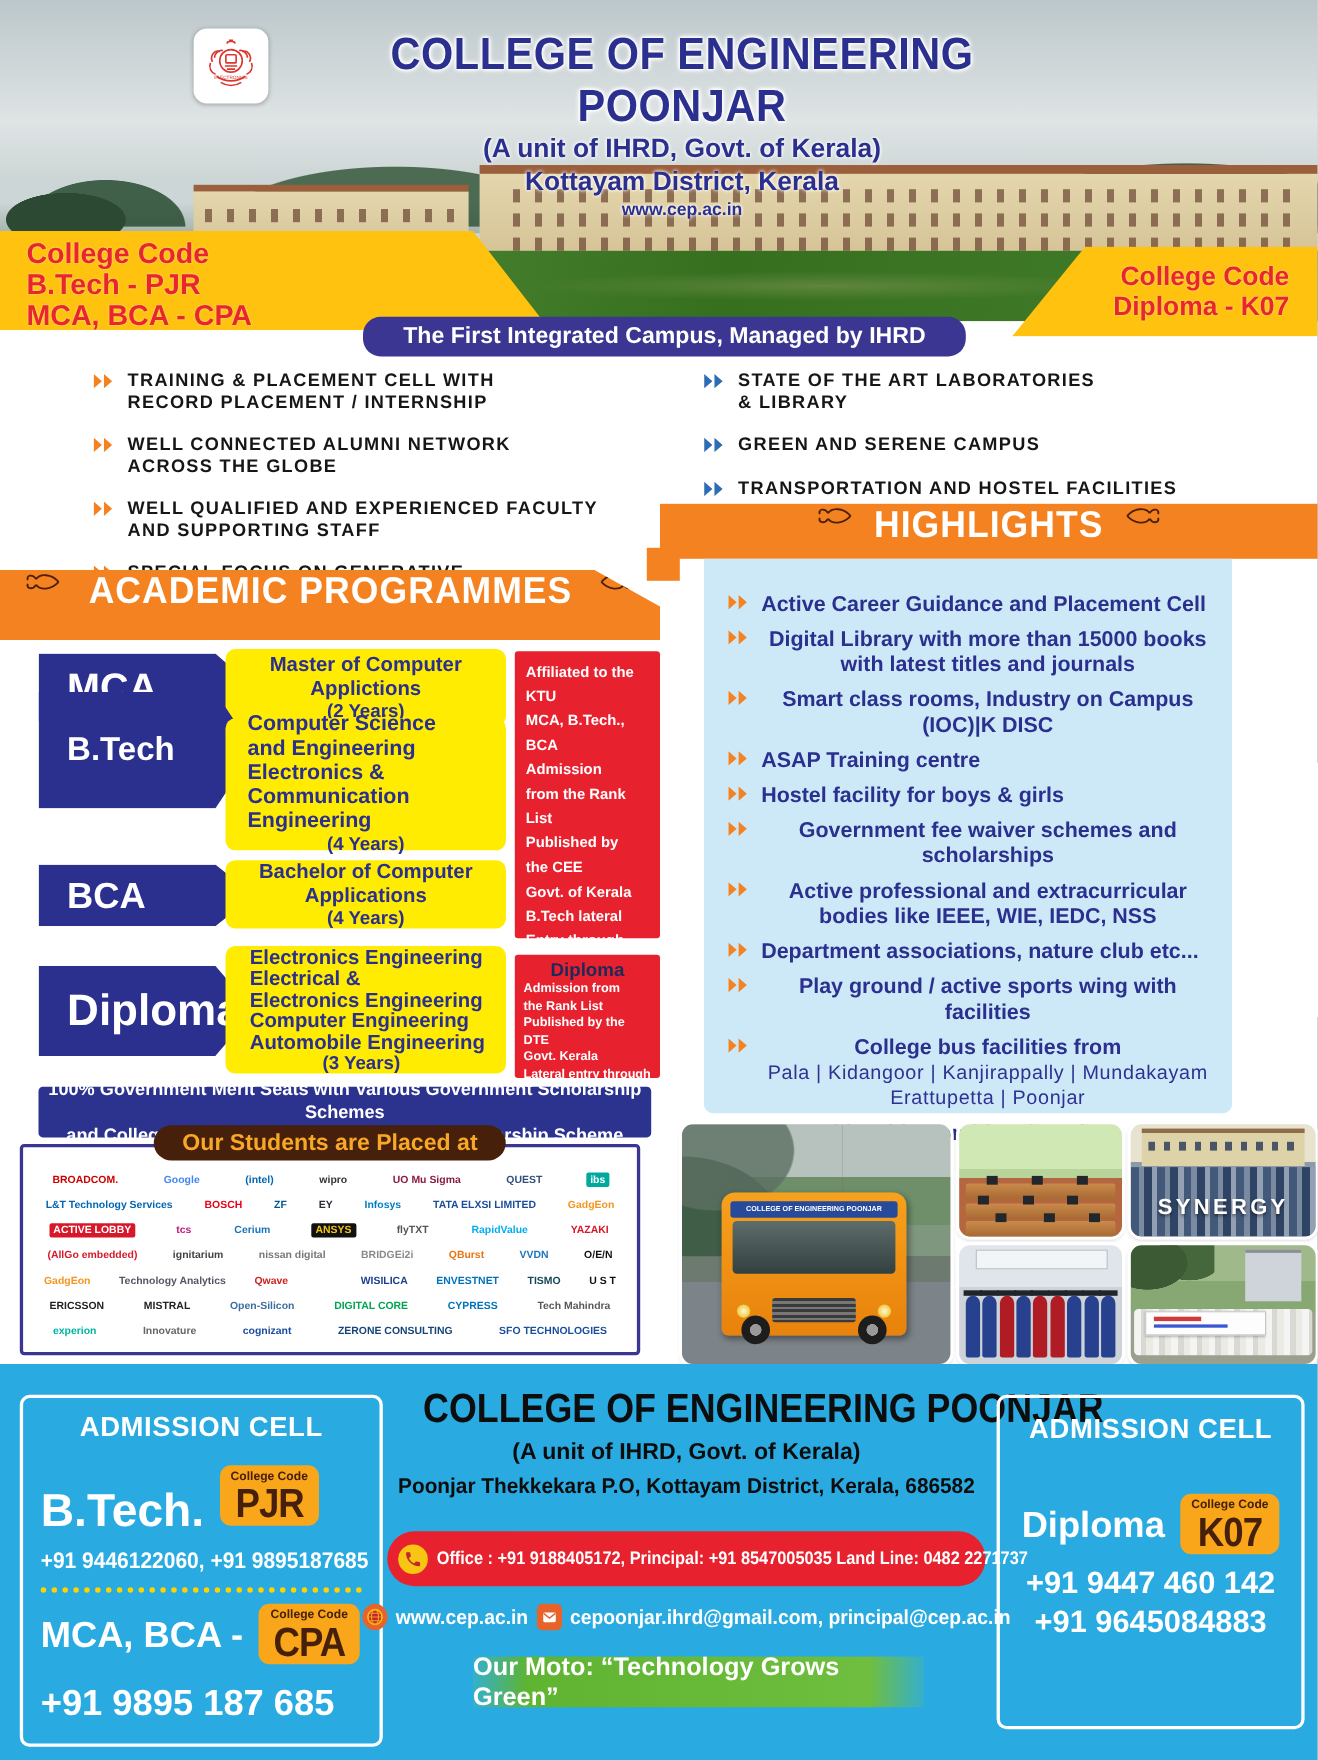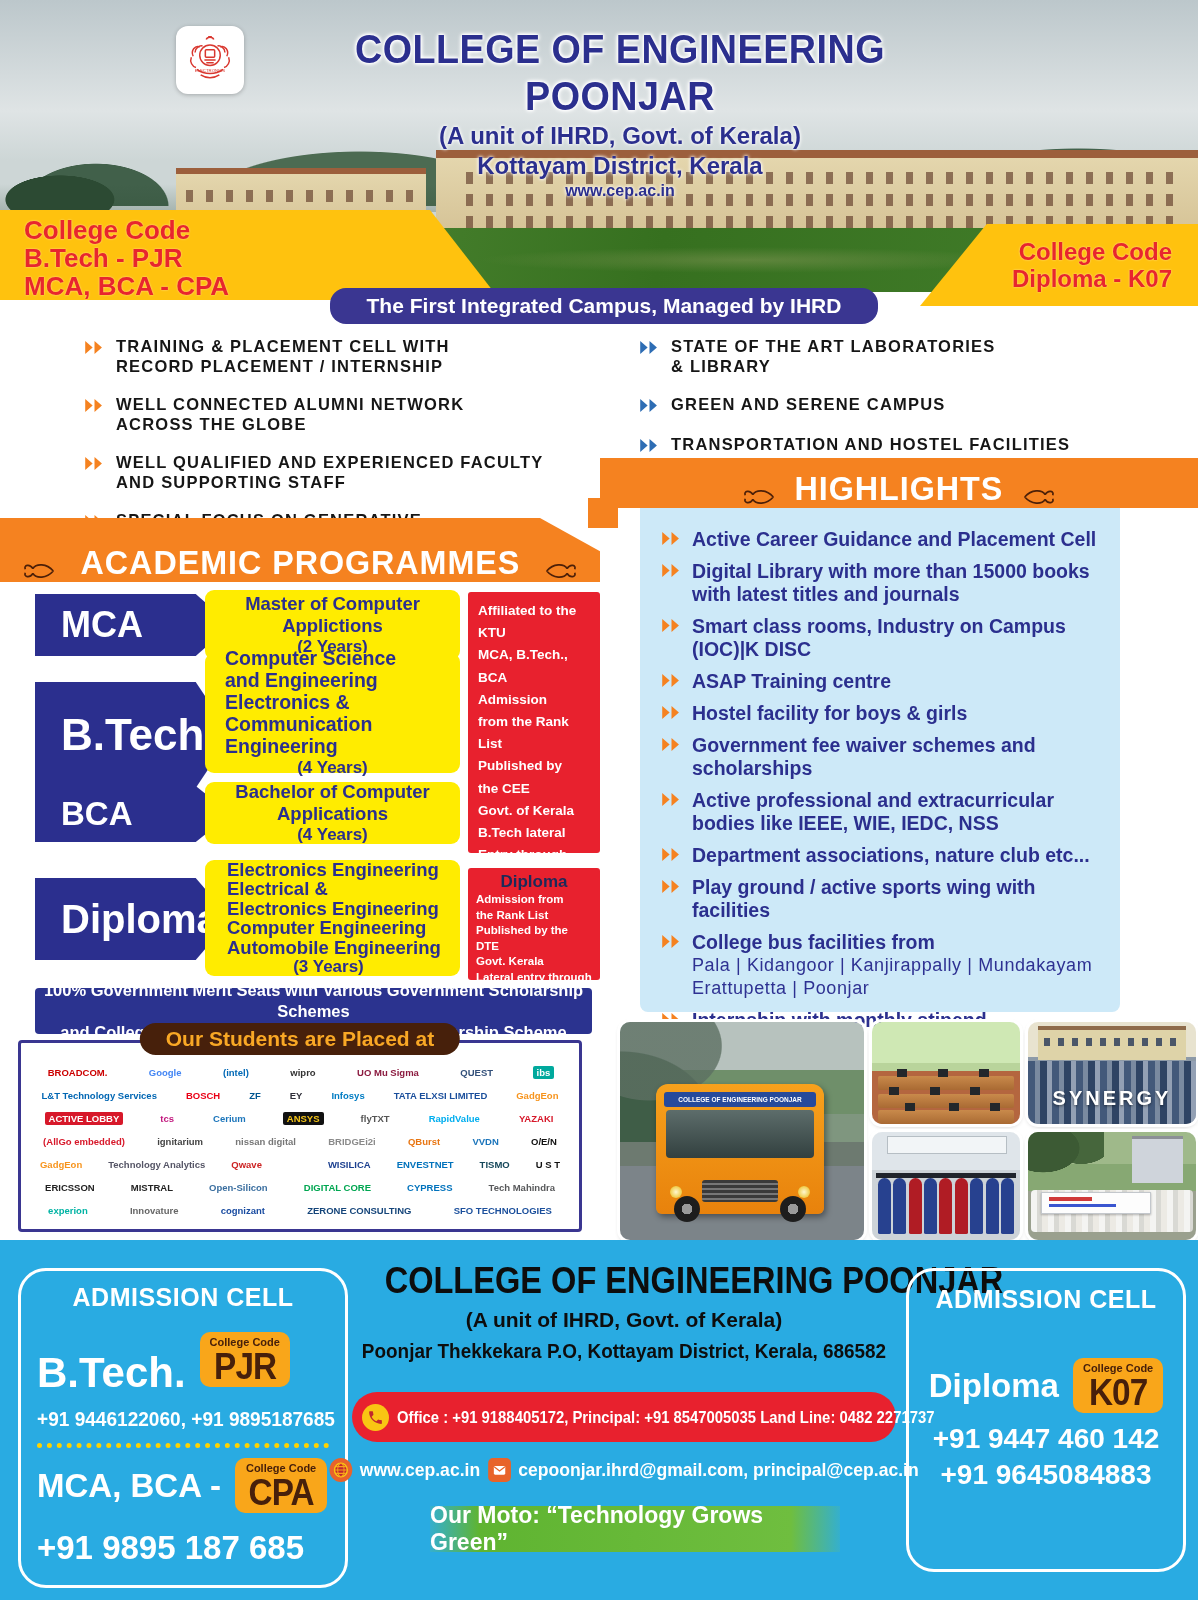--- a/index.html
+++ b/index.html
@@ -56,42 +56,42 @@
   .feat-col{display:flex;flex-direction:column;}
   #feat-left{left:85px;top:336px;width:520px;}
   #feat-right{left:640px;top:336px;width:540px;}
   .feat-item{display:flex;gap:12px;margin-bottom:18px;color:#161616;font-size:16.5px;font-weight:bold;
         letter-spacing:1.2px;line-height:20px;}
   .feat-item.tight{margin-bottom:3px;}
   .feat-item .arr{flex:0 0 auto;margin-top:2px;}
   .arr-orange{color:#f58220;} .arr-blue{color:#2e6db4;}
 
   
-  .band{background:#f58220;color:#fff;display:flex;align-items:flex-end;justify-content:center;gap:14px;}
+  .band{background:#f58220;color:#fff;display:flex;align-items:flex-start;justify-content:center;gap:14px;}
   .band-title{font-size:34px;font-weight:bold;letter-spacing:1px;transform:scaleX(.95);}
   .acad-band{left:0;top:518px;width:600px;height:64px;clip-path:polygon(0 0,90% 0,100% 52%,100% 100%,0 100%);}
   .hl-band{left:600px;top:458px;width:598px;height:50px;}
   .deco-sq{left:588px;top:498px;width:30px;height:30px;background:#f58220;}
   .fl{color:#4d2008;display:inline-flex;}
   .fl.r{transform:scaleX(-1);}
 
   
   .prog-arrow{background:#2b2f8e;color:#fff;font-weight:bold;display:flex;align-items:center;
         padding-left:26px;box-sizing:border-box;clip-path:polygon(0 0,82% 0,100% 50%,82% 100%,0 100%);}
   .prog-box{background:#ffec00;border-radius:9px;color:#2b2f8e;font-weight:bold;box-sizing:border-box;
         display:flex;flex-direction:column;justify-content:center;}
   .prog-box .yrs{text-align:center;font-size:17px;}
   .redbox{background:#e8212e;border-radius:3px;color:#fff;font-weight:bold;box-sizing:border-box;}
   .merit{left:35px;top:988px;width:557px;height:46px;background:#2b338f;border-radius:4px;color:#fff;
         font-weight:bold;font-size:16.5px;line-height:21px;text-align:center;display:flex;
         align-items:center;justify-content:center;}
 
   
   .hl-panel{left:640px;top:508px;width:480px;height:504px;background:#cde9f8;border-radius:0 0 8px 8px;
-        padding:20px 16px 0 22px;box-sizing:border-box;}
+        padding:30px 16px 0 22px;box-sizing:border-box;text-align:center;}
   .hl-item{display:flex;gap:11px;margin-bottom:9px;color:#2b2f8e;}
   .hl-item .arr{flex:0 0 auto;margin-top:3px;}
   .hl-text{font-size:19.5px;font-weight:bold;line-height:23px;}
   .hl-sub{font-size:18px;color:#2e3192;line-height:23px;letter-spacing:.6px;}
 
   
   .placed{left:18px;top:1040px;width:564px;height:192px;background:#fff;border:3px solid #3a3691;
         border-radius:4px;box-sizing:border-box;padding:18px 6px 4px 6px;}
   .placed-pill{position:absolute;left:50%;top:-20px;transform:translateX(-50%);background:#47200b;
         color:#f9a825;font-size:21px;font-weight:bold;border-radius:18px;padding:4px 26px;white-space:nowrap;}
@@ -141,21 +141,21 @@
                    radial-gradient(50px 35px at 70% 20%,#46663c 60%,transparent 61%);}
   .crowd-people{position:absolute;left:2%;bottom:8px;width:96%;height:42px;border-radius:4px;
         background:repeating-linear-gradient(90deg,#f4f4f2 0 6px,#d9d9d4 6px 11px,#eceae4 11px 17px);}
   .crowd-banner{position:absolute;left:8%;bottom:26px;width:64%;height:20px;background:#fdfdfd;
         border:1px solid #c3c7cc;box-shadow:0 1px 2px #0004;}
   .crowd-banner:before{content:"";position:absolute;left:6%;top:4px;width:40%;height:4px;background:#d03a3a;}
   .crowd-banner:after{content:"";position:absolute;left:6%;top:11px;width:62%;height:3px;background:#3a56d0;}
 
   
   .footer{left:0;top:1240px;width:1198px;height:360px;background:#29abe2;}
-  .foot-box{position:absolute;border:3px solid #fff;border-radius:28px;box-sizing:border-box;color:#fff;}
+  .foot-box{position:absolute;border:3px solid #fff;border-radius:9px;box-sizing:border-box;color:#fff;}
   .fb-left{left:18px;top:28px;width:330px;height:320px;padding:12px 16px;}
   .fb-right{left:906px;top:28px;width:280px;height:304px;padding:14px 12px;text-align:center;}
   .adm-title{text-align:center;font-size:25px;font-weight:bold;letter-spacing:.5px;}
   .prog-line{display:flex;align-items:center;gap:14px;margin-top:10px;}
   .big-label{font-size:42px;font-weight:bold;margin-top:27px;}
   .mid-label{font-size:33px;font-weight:bold;}
   .badge{background:#f9a61a;border-radius:10px;color:#47200b;text-align:center;padding:5px 10px 2px;line-height:1;
         display:inline-block;}
   .badge .badge-small{display:block;font-size:11px;font-weight:bold;}
   .badge .badge-code{display:block;font-size:37px;font-weight:bold;letter-spacing:-1px;transform:scaleX(.9);}
@@ -325,21 +325,21 @@
   </div>
 
   <div class="abs prog-arrow" style="left:35px;top:594px;width:196px;height:62px;font-size:36px;">
       <span>MCA</span>
     </div>
   <div class="abs prog-box" style="left:205px;top:590px;width:255px;height:70px;text-align:center;font-size:18.5px;">
     <div class="pre">Master of Computer Applictions</div>
     <div class="yrs">(2 Years)</div>
   </div>
 
-  <div class="abs prog-arrow" style="left:35px;top:682px;width:196px;height:106px;font-size:44px;">
+  <div class="abs prog-arrow" style="left:35px;top:629px;width:196px;height:106px;font-size:30px;">
       <span>B.Tech</span>
     </div>
   <div class="abs prog-box" style="left:205px;top:653px;width:255px;height:120px;font-size:19.5px;line-height:22px;padding-left:20px;">
     <div class="pre">Computer Science
 and Engineering
 Electronics &amp;
 Communication Engineering</div>
     <div class="yrs" style="padding-right:20px;">(4 Years)</div>
   </div>
 

